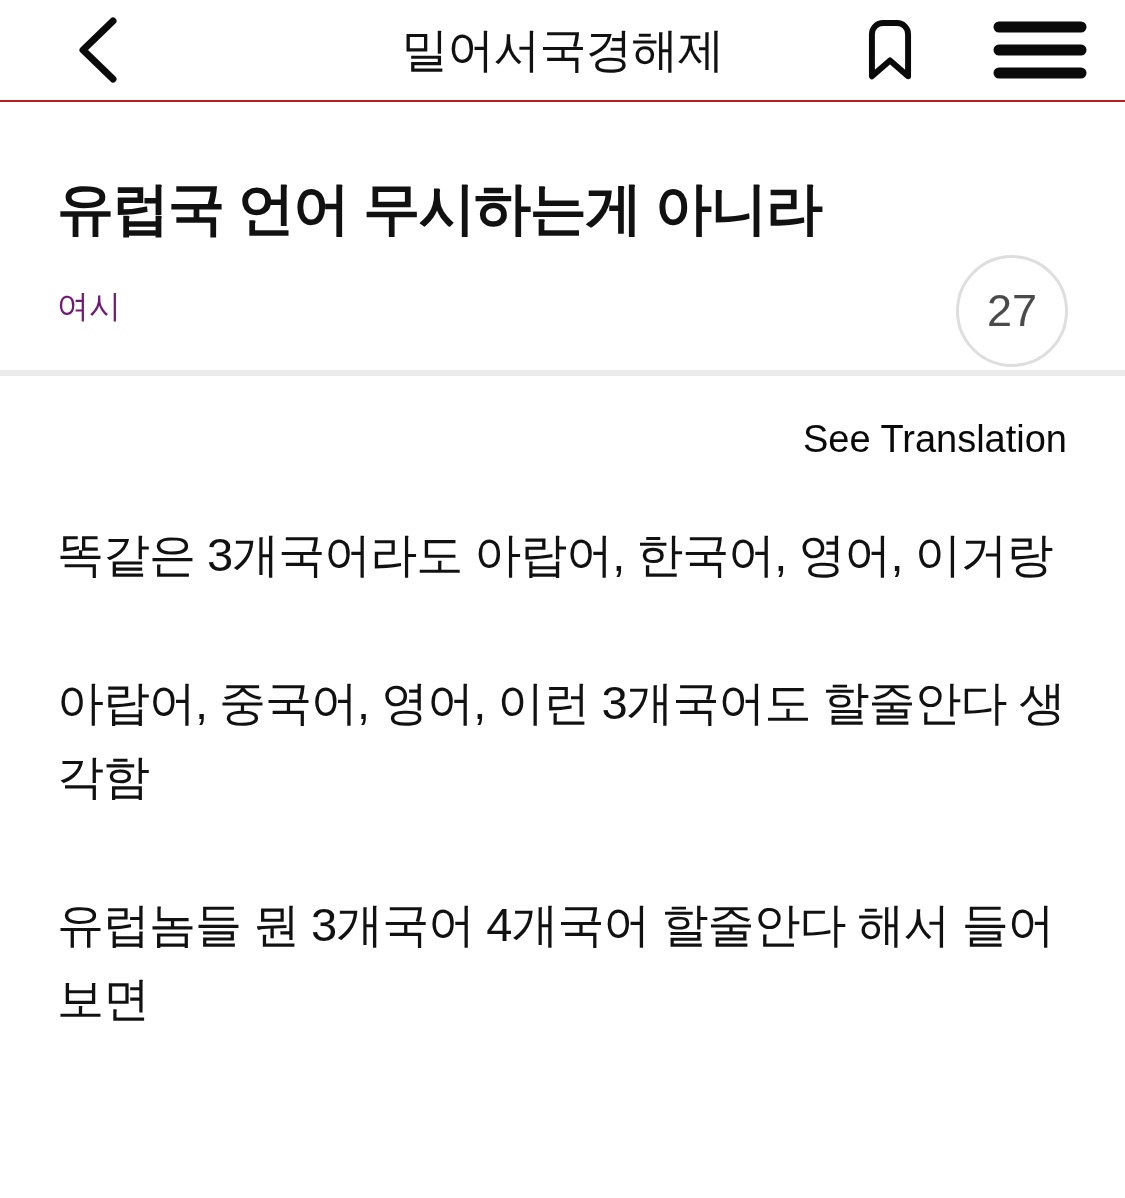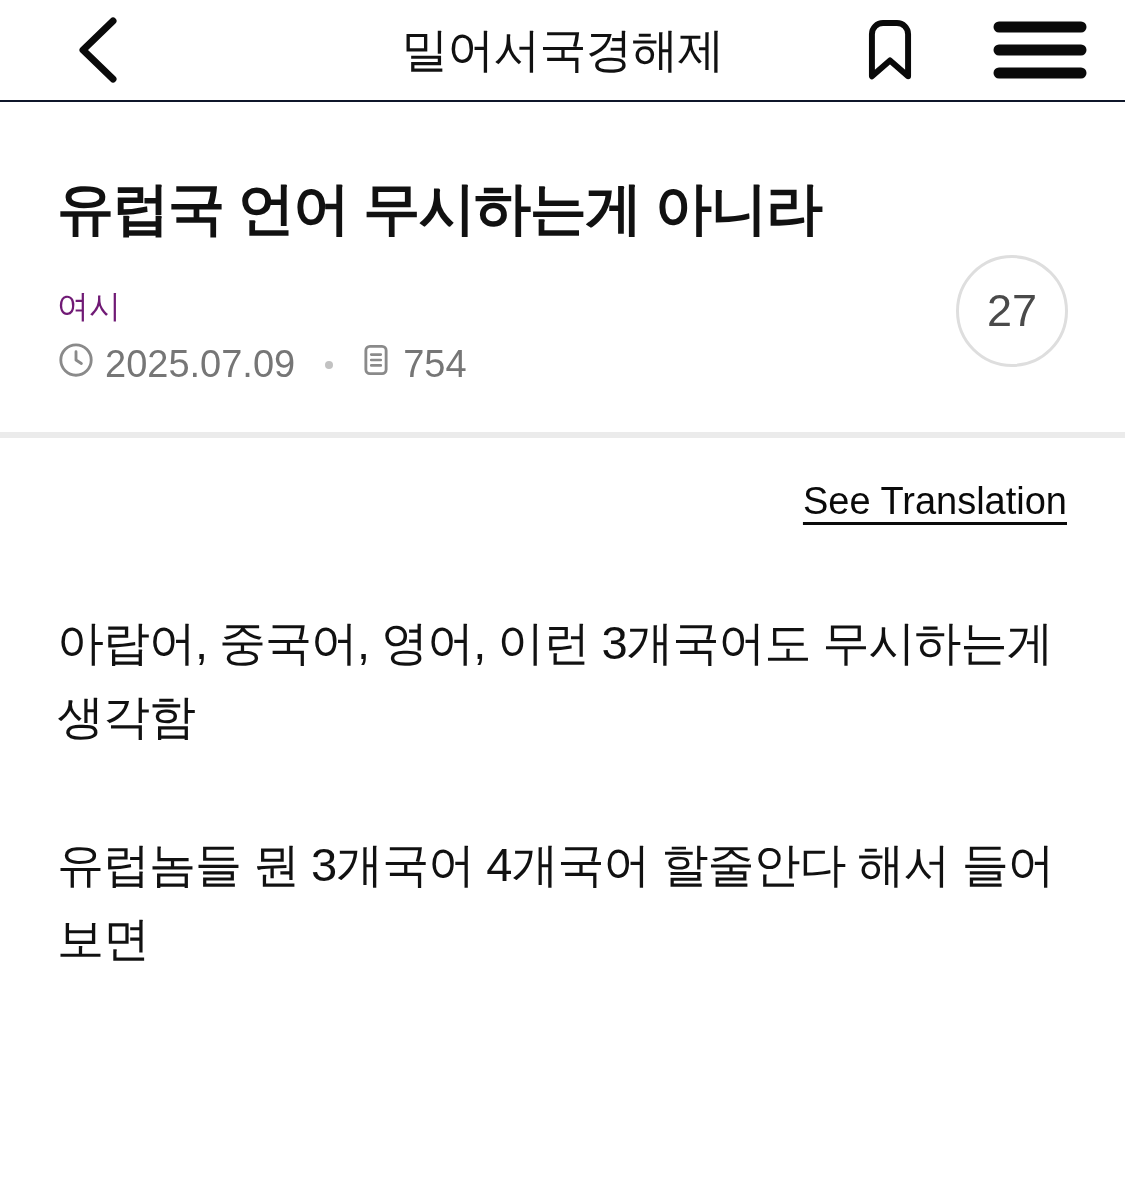--- a/index.html
+++ b/index.html
@@ -10,21 +10,21 @@
     font-family: "Liberation Sans", "DejaVu Sans", sans-serif;
     color: #111111;
     overflow: hidden;
     position: relative;
   }
 
   
   .topbar {
     position: relative;
     height: 102px;
-    border-bottom: 2px solid #0f172a;
+    border-bottom: 2px solid #b91c1c;
     display: flex;
     align-items: center;
     justify-content: center;
   }
   .topbar-title {
     font-size: 47px;
     font-weight: 500;
     color: #111;
     letter-spacing: -1px;
   }
@@ -107,21 +107,20 @@
     padding: 0 58px 0 57px;
   }
   .translation-row {
     margin-top: 40px;
     text-align: right;
     line-height: 46px;
   }
   .translation-link {
     font-size: 38px;
     color: #0a0a0a;
-    text-decoration: underline;
     text-decoration-thickness: 3px;
     text-underline-offset: 8px;
     cursor: pointer;
   }
   .post-body {
     margin-top: 48px;
     font-size: 47px;
     line-height: 74px;
     letter-spacing: -1px;
     color: #111;
@@ -159,54 +158,38 @@
       </svg>
     </span>
   </button>
 </header>
 
 <section class="post-header">
   <h1 class="post-title">유럽국 언어 무시하는게 아니라</h1>
 
   <div class="author">여시</div>
 
-  <div class="meta-row">
-    <span>
-      <svg width="38" height="38" viewBox="0 0 24 24" fill="none">
-        <circle cx="12" cy="12" r="9.6" stroke="#8a8a8a" stroke-width="1.8"></circle>
-        <path d="M12 6.8 V12 L15.4 14.2" stroke="#8a8a8a" stroke-width="1.8" stroke-linecap="round" stroke-linejoin="round"></path>
-      </svg>
-    </span>
-    <span class="meta-date">2025.07.09</span>
-    <span class="dot-sep"></span>
-    <span>
-      <svg width="38" height="38" viewBox="0 0 24 24" fill="none">
-        <rect x="5.6" y="3.4" width="12.8" height="17.2" rx="2.6" stroke="#8a8a8a" stroke-width="1.8"></rect>
-        <path d="M9 8.6 H15 M9 12 H15 M9 15.4 H15" stroke="#8a8a8a" stroke-width="1.7" stroke-linecap="round"></path>
-      </svg>
-    </span>
-    <span class="meta-views">754</span>
-  </div>
 
   <div class="comment-badge">
     <span>27</span>
   </div>
 </section>
 
 <hr class="section-divider">
 
 <main class="content">
   <div class="translation-row">
     <a class="translation-link">See Translation</a>
   </div>
 
   <div class="post-body">
     <div class="para">
+      <div>똑같은 3개국어라도 아랍어, 한국어, 영어, 이거랑</div>
     </div>
     <div class="para">
-      <div>아랍어, 중국어, 영어, 이런 3개국어도 무시하는게 생각함</div>
+      <div>아랍어, 중국어, 영어, 이런 3개국어도 할줄안다 생각함</div>
     </div>
     <div class="para">
       <div>유럽놈들 뭔 3개국어 4개국어 할줄안다 해서 들어보면</div>
 
     </div>
   </div>
 </main>
 
 </body></html>

